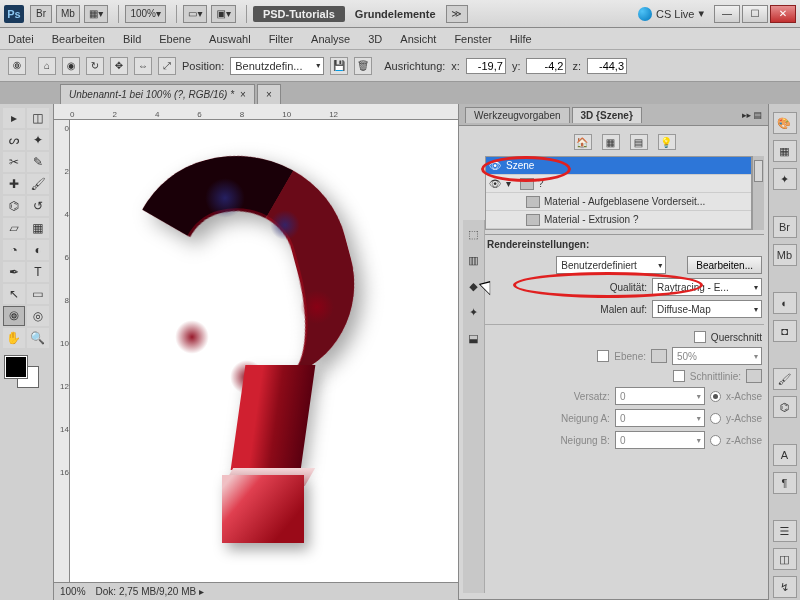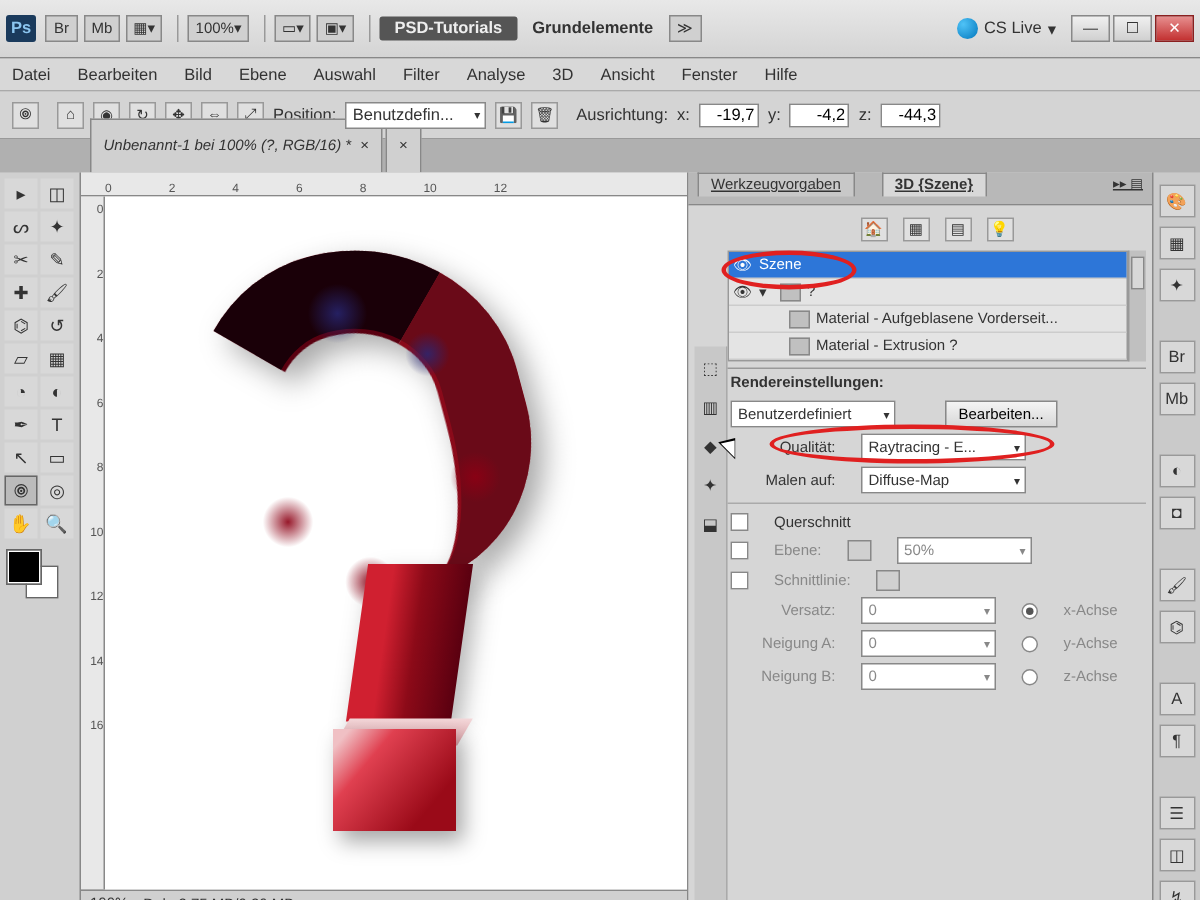--- a/index.html
+++ b/index.html
@@ -1,19 +1,19 @@
 <!DOCTYPE html>
 <html><head>
 <meta charset="utf-8">
 <style>
 * { margin: 0; padding: 0; box-sizing: border-box; font-family: "Segoe UI", Tahoma, sans-serif; }
 body { background: #b8b8b8; width: 800px; height: 600px; overflow: hidden; font-size: 11px; color: #333; }
 
 
-.titlebar { height: 39px; background: linear-gradient(#e8e8e8,#d4d4d4); display: flex; align-items: center; padding: 0 4px; border-bottom: 1px solid #888; }
+.titlebar { height: 28px; background: linear-gradient(#e8e8e8,#d4d4d4); display: flex; align-items: center; padding: 0 4px; border-bottom: 1px solid #888; }
 .titlebar .ps-icon { width: 20px; height: 18px; background: #1a3a5c; color: #8cc6f0; font-weight: bold; display: flex; align-items: center; justify-content: center; font-size: 11px; margin-right: 6px; border-radius: 2px; }
 .titlebar .tb-btn { height: 18px; min-width: 22px; background: #d0d0d0; border: 1px solid #888; margin-right: 4px; display: flex; align-items: center; justify-content: center; font-size: 10px; padding: 0 4px; }
 .titlebar .sep { width: 1px; height: 18px; background: #999; margin: 0 6px; }
 .titlebar .doc-label { padding: 2px 10px; font-weight: bold; }
 .titlebar .doc-dark { background: #555; color: #eee; border-radius: 2px; }
 .titlebar .spacer { flex: 1; }
 .titlebar .cslive { display: flex; align-items: center; gap: 4px; }
 .cs-icon { width: 14px; height: 14px; border-radius: 50%; background: radial-gradient(circle at 30% 30%, #4fc3f7, #0277bd); }
 .win-btns { display: flex; gap: 2px; margin-left: 10px; }
 .win-btn { width: 26px; height: 18px; border: 1px solid #888; background: linear-gradient(#f0f0f0,#d0d0d0); display: flex; align-items: center; justify-content: center; font-size: 10px; }
@@ -26,21 +26,21 @@
 
 .optbar { height: 32px; background: #d4d4d4; display: flex; align-items: center; padding: 0 8px; gap: 6px; border-bottom: 1px solid #999; }
 .optbar .icon { width: 18px; height: 18px; border: 1px solid #999; background: #e0e0e0; display:flex; align-items:center; justify-content:center; font-size:10px; }
 .optbar .lbl { font-size: 11px; }
 .optbar .combo { height: 18px; border: 1px solid #888; background: #fff; padding: 0 14px 0 4px; position: relative; font-size: 11px; display:flex; align-items:center; }
 .optbar .combo::after { content: "▾"; position: absolute; right: 3px; font-size: 8px; }
 .optbar .numbox { width: 40px; height: 16px; border: 1px solid #888; background: #fff; padding: 0 2px; text-align: right; font-size: 11px; }
 
 
 .tabstrip { height: 22px; background: #b0b0b0; display: flex; align-items: flex-end; padding-left: 60px; }
-.doctab { height: 36px; padding: 2px 8px; background: #d0d0d0; border: 1px solid #888; border-bottom: none; margin-right: 2px; font-size: 10px; font-style: italic; display:flex; align-items:center; gap:6px;}
+.doctab { height: 20px; padding: 2px 8px; background: #d0d0d0; border: 1px solid #888; border-bottom: none; margin-right: 2px; font-size: 10px; font-style: italic; display:flex; align-items:center; gap:6px;}
 .doctab .x { font-style: normal; font-size: 10px; }
 
 
 .main { display: flex; height: calc(600px - 28px - 22px - 32px - 22px); }
 
 
 .toolbox { width: 54px; background: #d0d0d0; border-right: 1px solid #888; padding: 4px 3px; }
 .toolbox .row { display: flex; gap: 2px; margin-bottom: 2px; }
 .tool { width: 22px; height: 20px; background: #d8d8d8; border: 1px solid transparent; display:flex; align-items:center; justify-content:center; font-size: 12px; }
 .tool.sel { background: #bbb; border-color: #666; }
@@ -64,39 +64,39 @@
 .r1{left:95px; top:38px;} .r2{left:160px; top:70px; width:30px; height:30px;}
 .spot { position:absolute; width:34px; height:34px; border-radius:50%; background: radial-gradient(circle, rgba(140,0,20,.9), rgba(80,0,15,0) 70%); }
 .s1{left:65px; top:180px;} .s2{left:120px; top:220px;} .s3{left:190px; top:150px;}
 .stem { position:absolute; left:128px; top:225px; width:70px; height:105px; background: linear-gradient(90deg, #d02030 25%, #8c0a18 55%, #5a0010); transform: skewX(-8deg); filter: drop-shadow(6px 8px 8px rgba(0,0,0,.3));}
 .dot3d { position:absolute; left:112px; top:335px; width:82px; height:68px; background: linear-gradient(130deg, #f0c0c4 8%, #e04050 30%, #9a0a18 78%); filter: drop-shadow(5px 7px 7px rgba(0,0,0,.35)); }
 .dot-top { position:absolute; left:112px; top:328px; width:82px; height:18px; background: linear-gradient(#f4d8da,#e0a4aa); transform: skewX(-30deg) translateX(6px);}
 
 
 .panels { width: 310px; background: #cfcfcf; border-left:1px solid #888; display:flex; }
 .panel-col { flex:1; display:flex; flex-direction:column; }
-.panel-tabs { height:22px; background:#b8b8b8; display:flex; align-items:flex-start; padding-left:6px; border-bottom:1px solid #888;text-decoration:underline;}
+.panel-tabs { height:22px; background:#b8b8b8; display:flex; align-items:center; padding-left:6px; border-bottom:1px solid #888;}
 .ptab { padding: 2px 8px; font-size:10px; background:#c8c8c8; border:1px solid #888; border-bottom:none; margin-right:2px;}
-.ptab.active { background:#d8d8d8; font-weight:bold;margin-left:16px; }
+.ptab.active { background:#d8d8d8; font-weight:bold; }
 .ptab-arrows { margin-left:auto; padding:2px 6px; font-size:9px; }
 .panel-body { background:#d6d6d6; border-bottom:1px solid #888; padding:4px 4px 6px; font-size:10px; }
 .icon-row { display:flex; gap:10px; justify-content:center; padding:4px 0 6px; }
 .icon-row .pi { width:18px; height:16px; border:1px solid #999; display:flex; align-items:center; justify-content:center; font-size:10px; background:#e0e0e0; }
 .scene-list { border:1px solid #999; background:#e4e4e4; }
 .scene-row { display:flex; align-items:center; height:18px; border-bottom:1px solid #ccc; padding:0 2px; gap:4px;}
 .scene-row.sel { background:#2d76d8; color:#fff; }
 .eye { width:14px; text-align:center; }
 .scene-icon { width:14px; height:12px; background:#c0c0c0; border:1px solid #888; }
 .scroll-thumb { width:12px; background:#c0c0c0; border-left:1px solid #999; position:relative; }
 .thumb { position:absolute; top:4px; left:1px; width:9px; height:22px; background:#d8d8d8; border:1px solid #888;}
 
 .annot { position:absolute; border:3px solid #e02020; border-radius:50%; pointer-events:none; z-index:50;}
 
 .section-h { font-weight:bold; padding:4px 2px; border-top:1px solid #999; margin-top:4px;}
-.form-row { display:flex; align-items:center; gap:17px; padding:2px 2px; }
+.form-row { display:flex; align-items:center; gap:5px; padding:2px 2px;justify-content:flex-end; }
 .form-row .fl { width:70px; text-align:right; }
 .form-row .combo { flex:0 0 auto; height:18px; min-width:90px; border:1px solid #888; background:#fff; padding: 0 14px 0 4px; position:relative; display:flex; align-items:center; font-size:10px;}
 .form-row .combo::after{ content:"▾"; position:absolute; right:3px; font-size:8px;}
 .form-row .btn { height:18px; padding:0 8px; border:1px solid #888; background:linear-gradient(#f4f4f4,#d8d8d8); font-size:10px;margin-left:16px;}
 .chk { width:12px; height:12px; border:1px solid #888; background:#fff; display:inline-block;}
 .swatch-sm{ width:16px; height:14px; border:1px solid #888; background:#d0d0d0;}
 .radio { width:11px; height:11px; border:1px solid #888; border-radius:50%; display:inline-block; background:#fff; position:relative;}
 .radio.on::after{ content:""; position:absolute; left:2px; top:2px; width:5px; height:5px; border-radius:50%; background:#555;}
 .faded { color:#888; }
 .left-icons { width:22px; background:#c8c8c8; border-right:1px solid #aaa; padding-top:6px; display:flex; flex-direction:column; gap:10px; align-items:center;}

